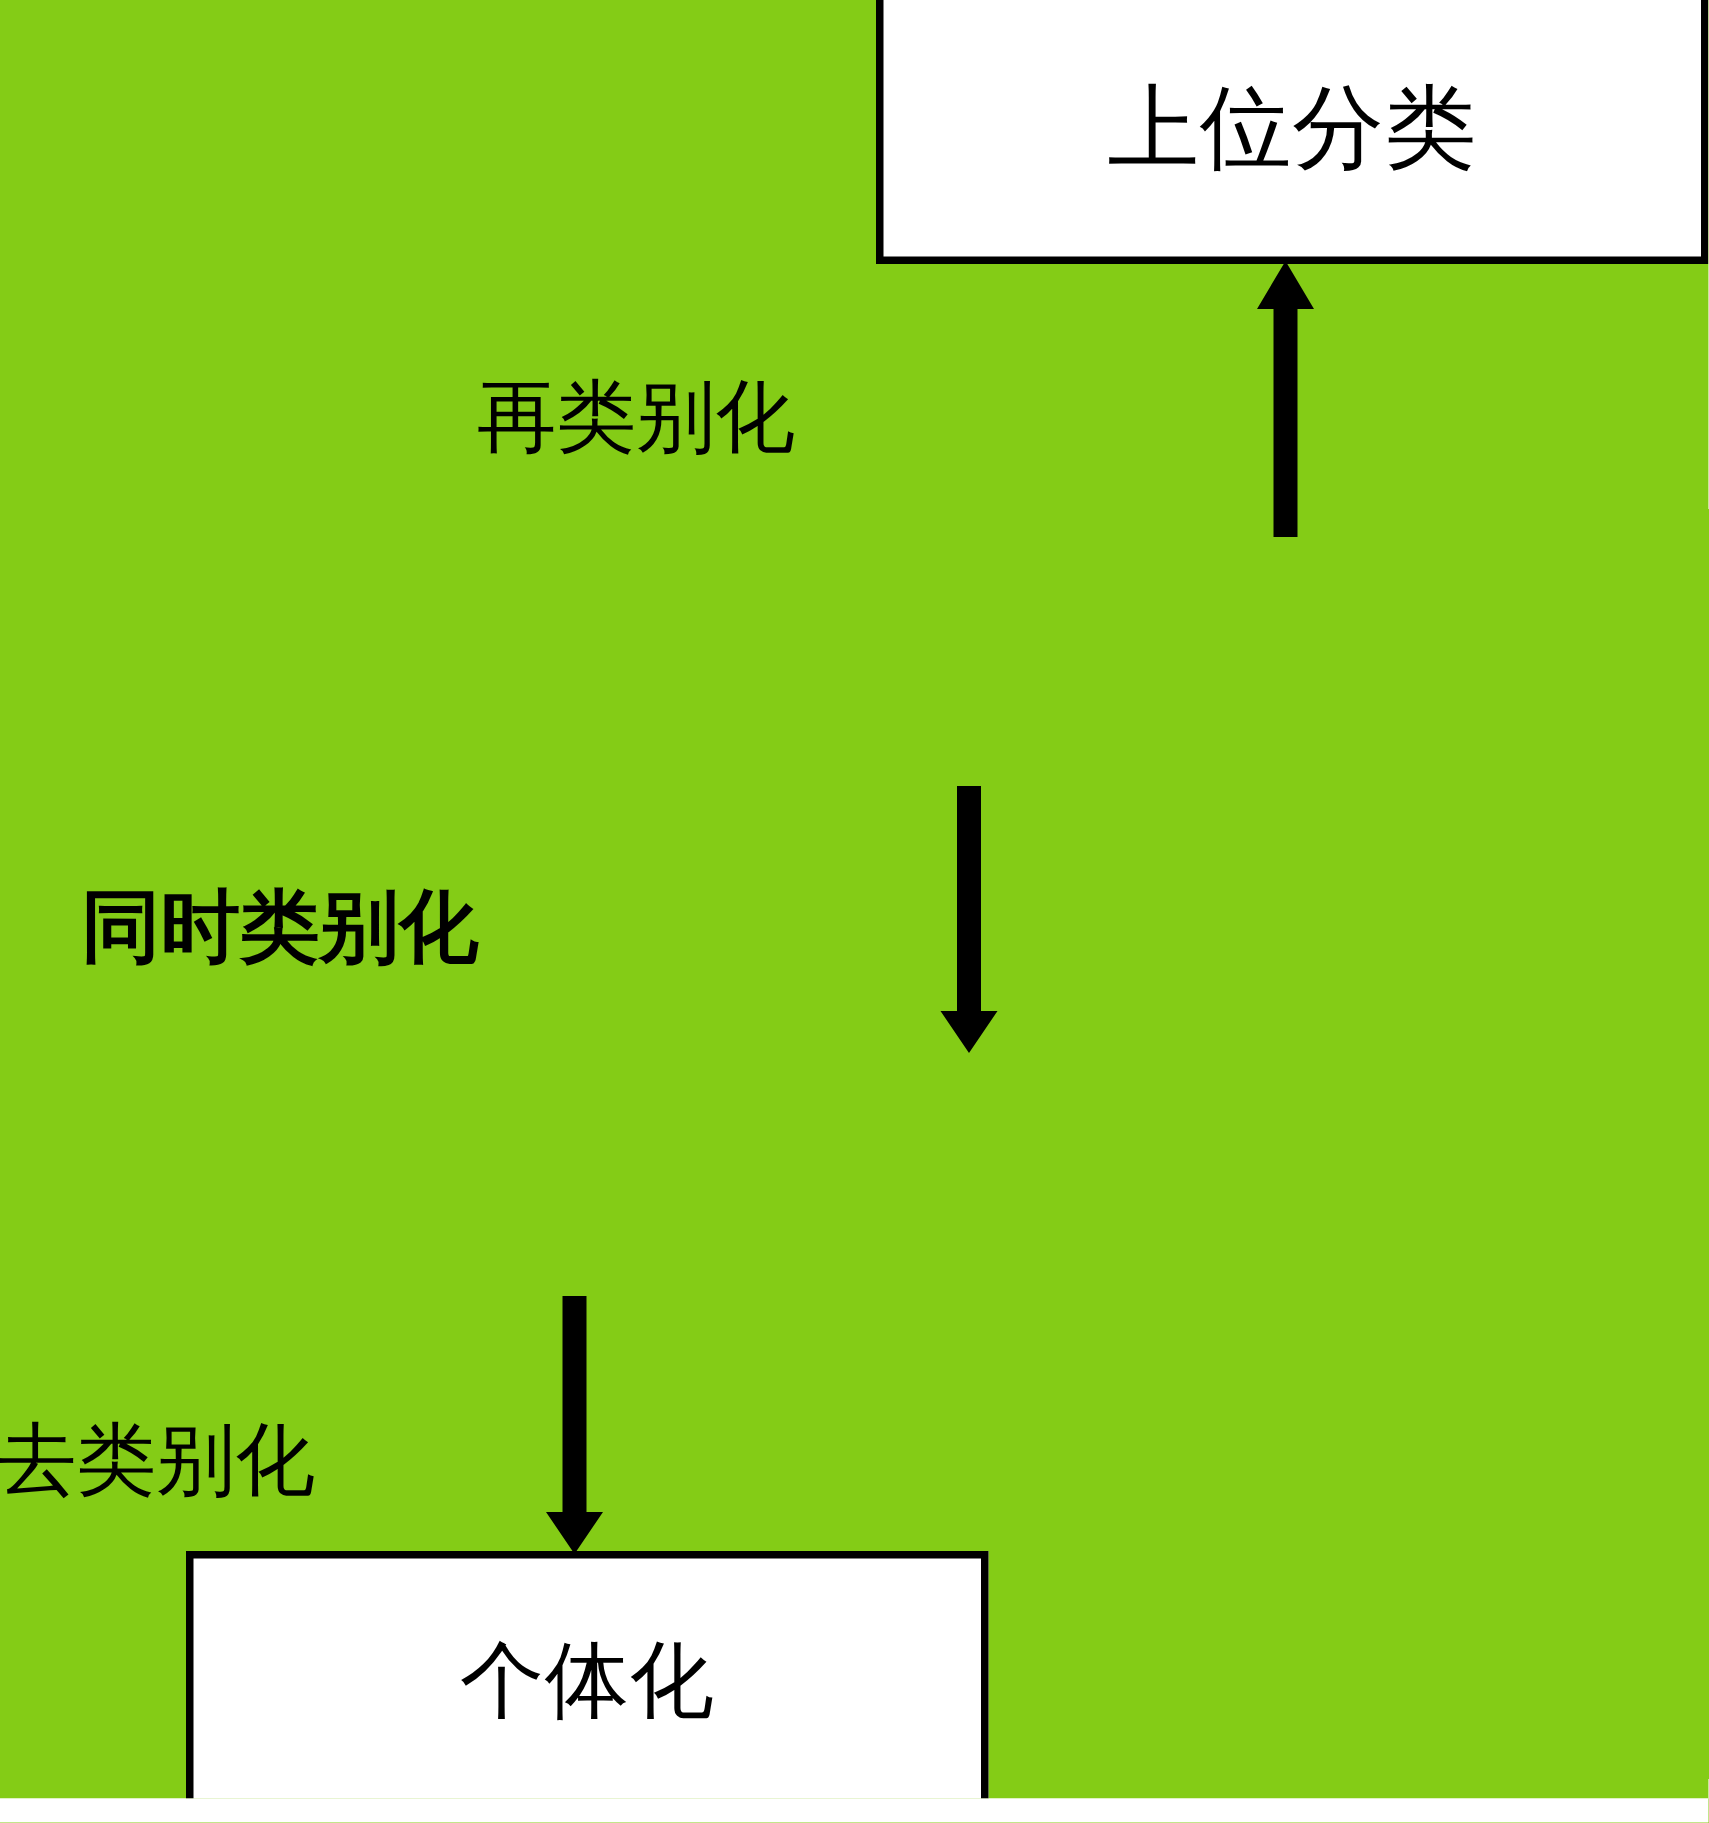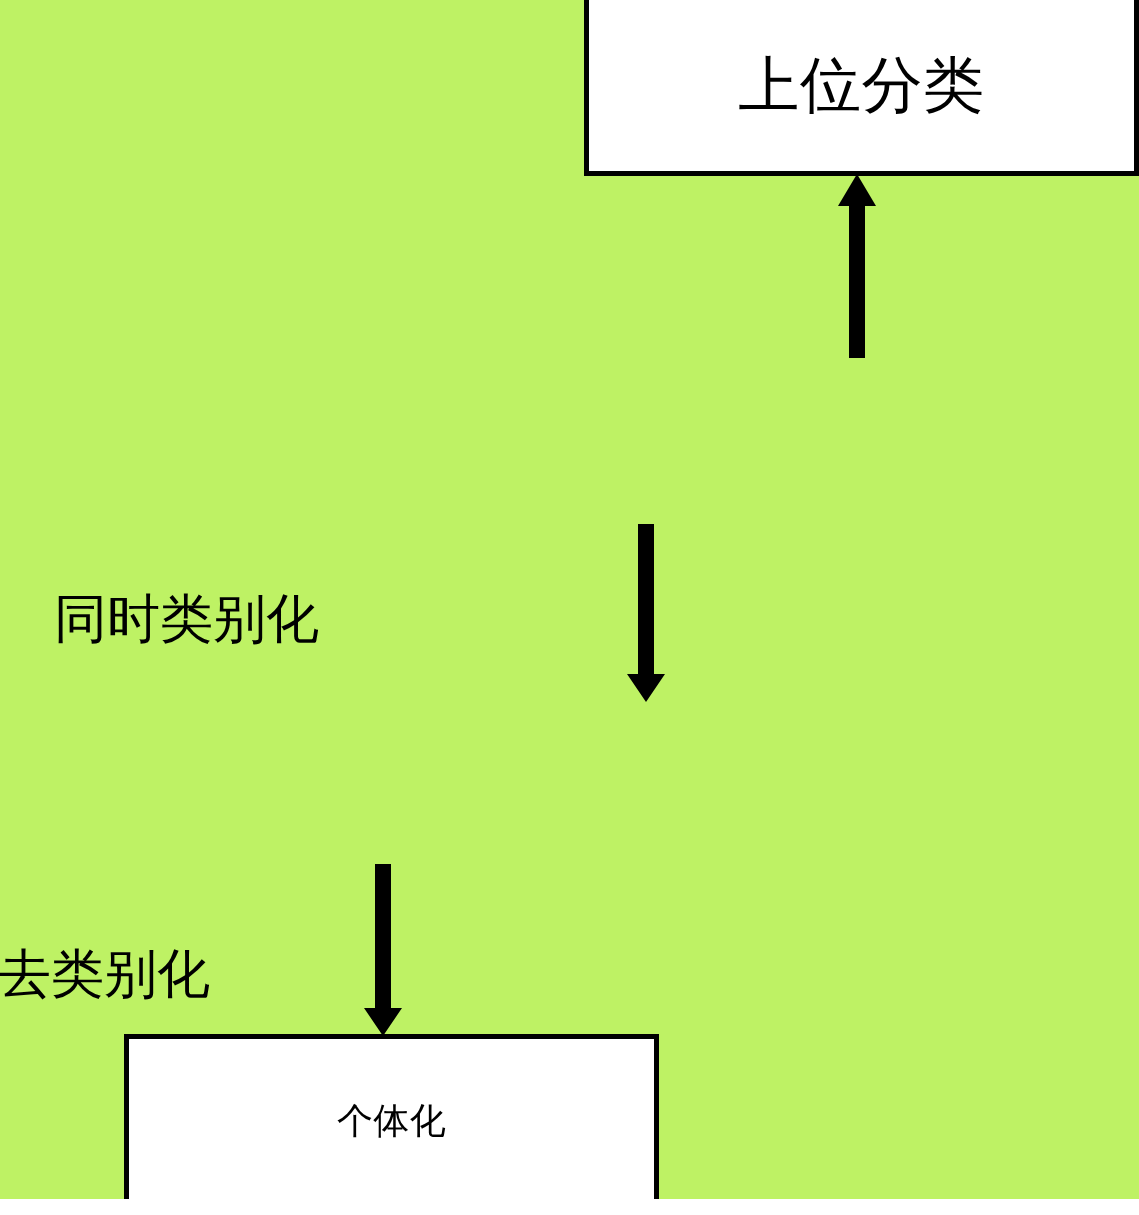--- a/index.html
+++ b/index.html
@@ -8,21 +8,21 @@
     padding: 0;
     background: #ffffff;
   }
   body {
     font-family: "DejaVu Serif", "Liberation Serif", serif;
   }
   #diagram-canvas {
     position: relative;
     width: 1139px;
     height: 1199px;
-    background: #bef264;
+    background: #84cc16;
     overflow: hidden;
   }
   .node-box {
     position: absolute;
     box-sizing: border-box;
     border: 5px solid #000000;
     background: #ffffff;
     display: flex;
     align-items: center;
     justify-content: center;
@@ -57,45 +57,46 @@
   #box-simple .node-label { font-size: 54px; }
 
   #box-dual {
     left: 279px;  top: 701px;  width: 679px; height: 168px;
   }
   #box-dual .node-label { font-size: 53px; }
 
   #box-individual {
     left: 124px;  top: 1034px; width: 535px; height: 174px;
   }
-  #box-individual .node-label { font-size: 36px; }
+  #box-individual .node-label { font-size: 56px; }
 
   
   #label-recategorization { left: 318px; top: 252px; font-size: 53px; }
-  #label-simultaneous     { left: 54px;  top: 592px; font-size: 53px; }
+  #label-simultaneous     { left: 54px;  top: 592px; font-size: 53px; font-weight: bold; }
   #label-decategorization { left: -2px;  top: 947px; font-size: 53px; }
 
   
   #arrow-simple-to-superordinate { left: 836px; top: 172px; width: 42px; height: 186px; }
   #arrow-simple-to-dual          { left: 625px; top: 524px; width: 42px; height: 180px; }
   #arrow-dual-to-individual      { left: 362px; top: 864px; width: 42px; height: 174px; }
 </style>
 </head>
 <body>
 
 <div id="diagram-canvas">
 
   <div class="node-box" id="box-superordinate">
     <span class="node-label">上位分类</span>
   </div>
 
   <svg class="arrow-svg" id="arrow-simple-to-superordinate" viewBox="0 0 42 186" preserveAspectRatio="none">
     <polygon points="21,2 40,34 29,34 29,186 13,186 13,34 2,34" fill="#000000"></polygon>
   </svg>
 
+  <div class="edge-label" id="label-recategorization">再类别化</div>
 
 
   <svg class="arrow-svg" id="arrow-simple-to-dual" viewBox="0 0 42 180" preserveAspectRatio="none">
     <polygon points="13,0 29,0 29,150 40,150 21,178 2,150 13,150" fill="#000000"></polygon>
   </svg>
 
   <div class="edge-label" id="label-simultaneous">同时类别化</div>
 
 
   <svg class="arrow-svg" id="arrow-dual-to-individual" viewBox="0 0 42 174" preserveAspectRatio="none">

